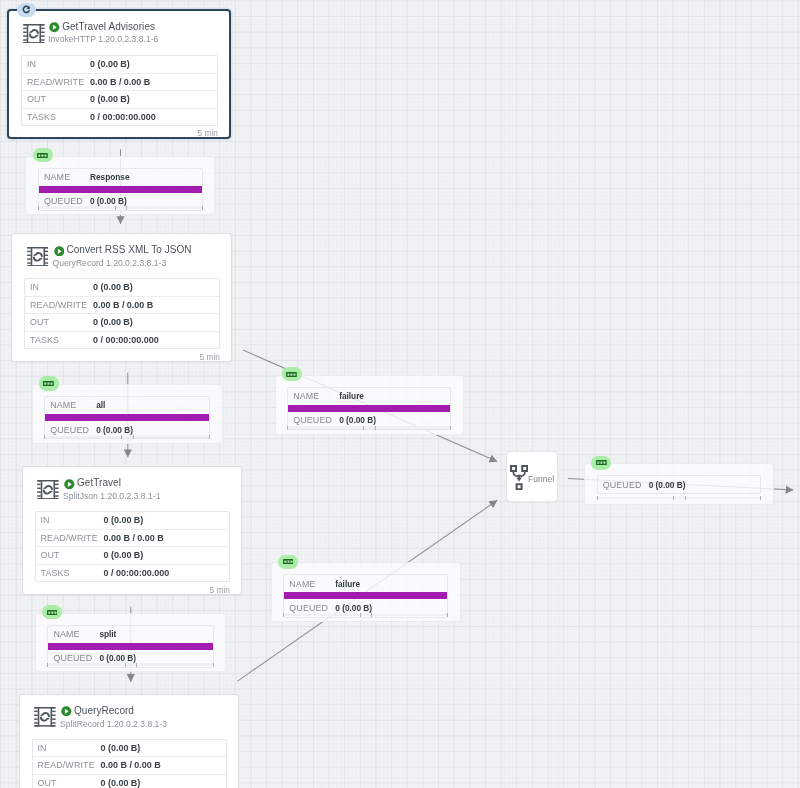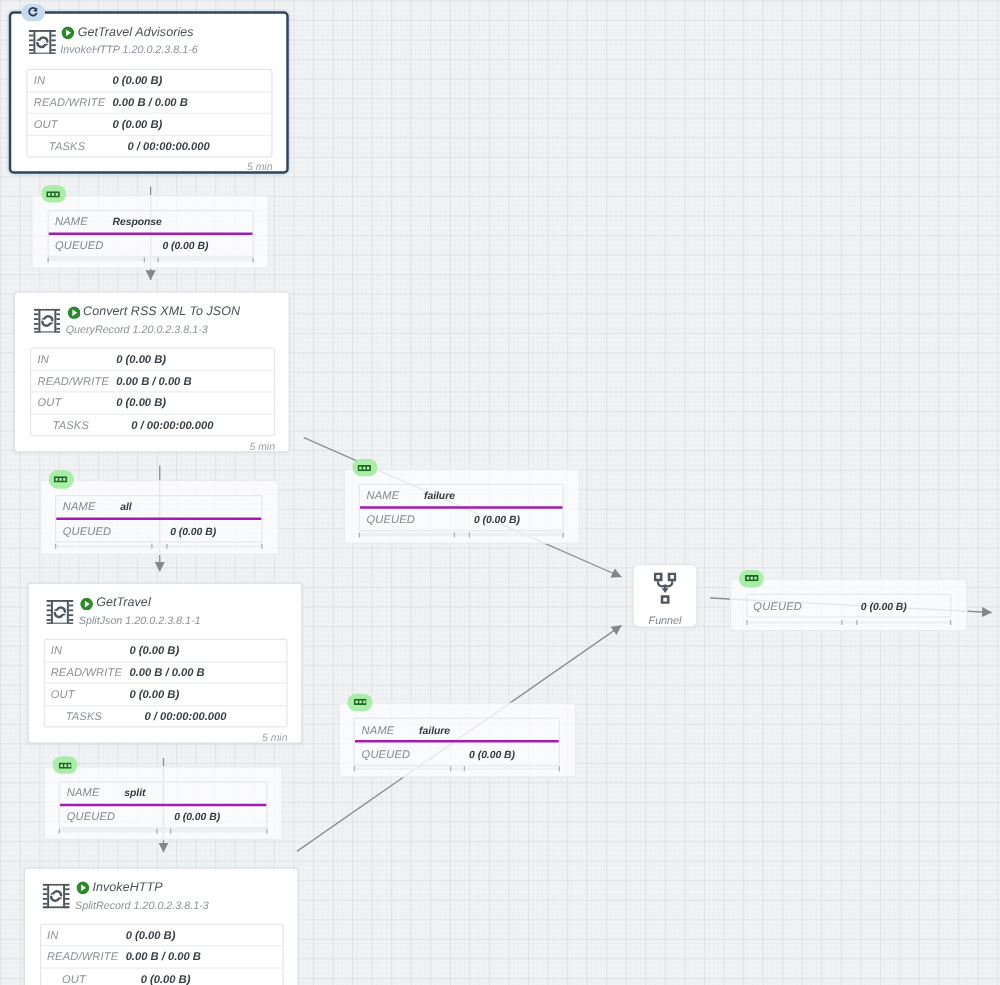--- a/index.html
+++ b/index.html
@@ -2,21 +2,21 @@
 <html><head>
 <meta charset="utf-8">
 <title>NiFi Canvas</title>
 <style>
   html,body{margin:0;padding:0;}
   body{
     width:800px;height:788px;overflow:hidden;position:relative;
     font-family:"Liberation Sans",sans-serif;
     background-color:#f1f2f4;
   }
-  #canvas{position:absolute;inset:0;font-style:italic;}
+  #canvas{position:absolute;inset:0;}
   .grid{position:absolute;inset:0;
     background-image:
       linear-gradient(to right, rgba(203,207,212,.36) 1px, transparent 1px),
       linear-gradient(to bottom, rgba(203,207,212,.36) 1px, transparent 1px),
       linear-gradient(to right, rgba(210,214,218,.10) 1px, transparent 1px),
       linear-gradient(to bottom, rgba(210,214,218,.10) 1px, transparent 1px);
     background-size: 15.65px 15.65px, 15.65px 15.65px, 3.91px 3.91px, 3.91px 3.91px;
     background-position: 0.2px 0.4px, 0.2px 0.4px, 0.2px 0.4px, 0.2px 0.4px;
   }
   svg.edges{position:absolute;inset:0;width:800px;height:788px;overflow:visible;z-index:1;pointer-events:none;}
@@ -31,39 +31,39 @@
   .proc-head{position:absolute;left:0;top:0;right:0;}
   .proc-icon{position:absolute;left:14.7px;top:12.6px;width:21.8px;height:19.6px;}
   .proc-titles{position:absolute;left:40.5px;top:10.5px;}
   .proc-name-row{display:flex;align-items:flex-start;line-height:1;height:12px;}
   .run-dot{width:10.6px;height:10.6px;flex:0 0 10.6px;margin-right:2.2px;margin-top:-1.2px;margin-left:1.2px;}
   .proc-name{font-size:10px;color:#4b5258;letter-spacing:.05px;white-space:nowrap;margin-top:0.8px;}
   .proc-type{font-size:8.6px;color:#8b9197;margin-top:1.5px;white-space:nowrap;letter-spacing:0px;}
   .proc-stats{position:absolute;left:12px;right:11px;top:44px;
       border:1px solid #e4e7e9;border-radius:2px;}
   .stat-row{display:flex;align-items:center;height:16.6px;border-bottom:1px solid #ebedee;}
-  .stat-row:last-child{border-bottom:none;margin-left:12px;}
+  .stat-row:last-child{border-bottom:none;}
   .stat-label{width:63px;flex:0 0 63px;padding-left:5px;font-size:8.9px;color:#8b9095;
       letter-spacing:.15px;white-space:nowrap;}
   .stat-value{font-size:9.0px;color:#3a4146;font-weight:bold;white-space:nowrap;letter-spacing:-.02px;}
   .proc-foot{position:absolute;right:11px;bottom:-1px;font-size:8.4px;color:#9aa0a5;}
 
   
   .funnel{position:absolute;z-index:3;background:#fff;border:1px solid #e4e7e9;border-radius:5px;
-          box-sizing:border-box;display:flex;flex-direction:column;align-items:center;
-          justify-content:space-between;padding-top:6px;box-shadow:0 1px 2px rgba(0,0,0,.04);}
+          box-sizing:border-box;display:flex;align-items:center;
+          justify-content:center;padding-top:6px;box-shadow:0 1px 2px rgba(0,0,0,.04);}
   .funnel-label{font-size:8.6px;color:#7d8388;margin-top:-1.5px;}
 
   
   .conn{position:absolute;background:rgba(253,253,254,0.80);border:1px solid #ececee;border-radius:3px;
         box-sizing:border-box;z-index:2;}
   .conn-inner{position:absolute;left:11.7px;right:11.7px;top:11px;border:1px solid #e6e9eb;
         border-radius:2px;background:transparent;}
-  .conn-row{display:flex;align-items:center;height:17.2px;border-bottom:2px solid #a21caf;}
-  .conn-row:last-child{border-bottom:none;gap:40px;}
+  .conn-row{display:flex;align-items:center;height:17.2px;border-bottom:7px solid #a21caf;}
+  .conn-row:last-child{border-bottom:none;}
   .conn-lab{width:46px;flex:0 0 46px;padding-left:5px;font-size:8.9px;color:#82888d;letter-spacing:.15px;}
   .conn-val{font-size:8.3px;color:#343b40;font-weight:bold;letter-spacing:-.02px;}
   .conn-bar{position:absolute;left:11.7px;right:11.7px;height:2.6px;background:#eef0f1;border-radius:1px;}
   .conn-bar i{position:absolute;top:-0.8px;width:1.1px;height:4.2px;background:#a9aeb3;}
   .badge{position:absolute;width:20px;height:14.3px;border-radius:7.2px;background:#a9eda9;
         display:flex;align-items:center;justify-content:center;}
   .badge-blue{background:#c6dbf0;width:19px;height:14px;border-radius:8px;}
 </style>
 </head>
 <body>
@@ -315,21 +315,21 @@
         </svg>
       </span>
       <div class="proc-titles">
         <div class="proc-name-row">
           <span class="run-dot">
             <svg width="10.6" height="10.6" viewBox="0 0 24 24">
               <circle cx="12" cy="12" r="11.4" fill="#2a8a2a"></circle>
               <path d="M8.8,6.0 L17.6,12 L8.8,18 Z" fill="#ffffff"></path>
             </svg>
           </span>
-          <span class="proc-name">InvokeHTTP</span>
+          <span class="proc-name">QueryRecord</span>
         </div>
         <div class="proc-type">SplitRecord 1.20.0.2.3.8.1-3</div>
       </div>
     </div>
     <div class="proc-stats">
       <div class="stat-row">
         <span class="stat-label">IN</span>
         <span class="stat-value">0 (0.00 B)</span>
       </div>
       <div class="stat-row">

